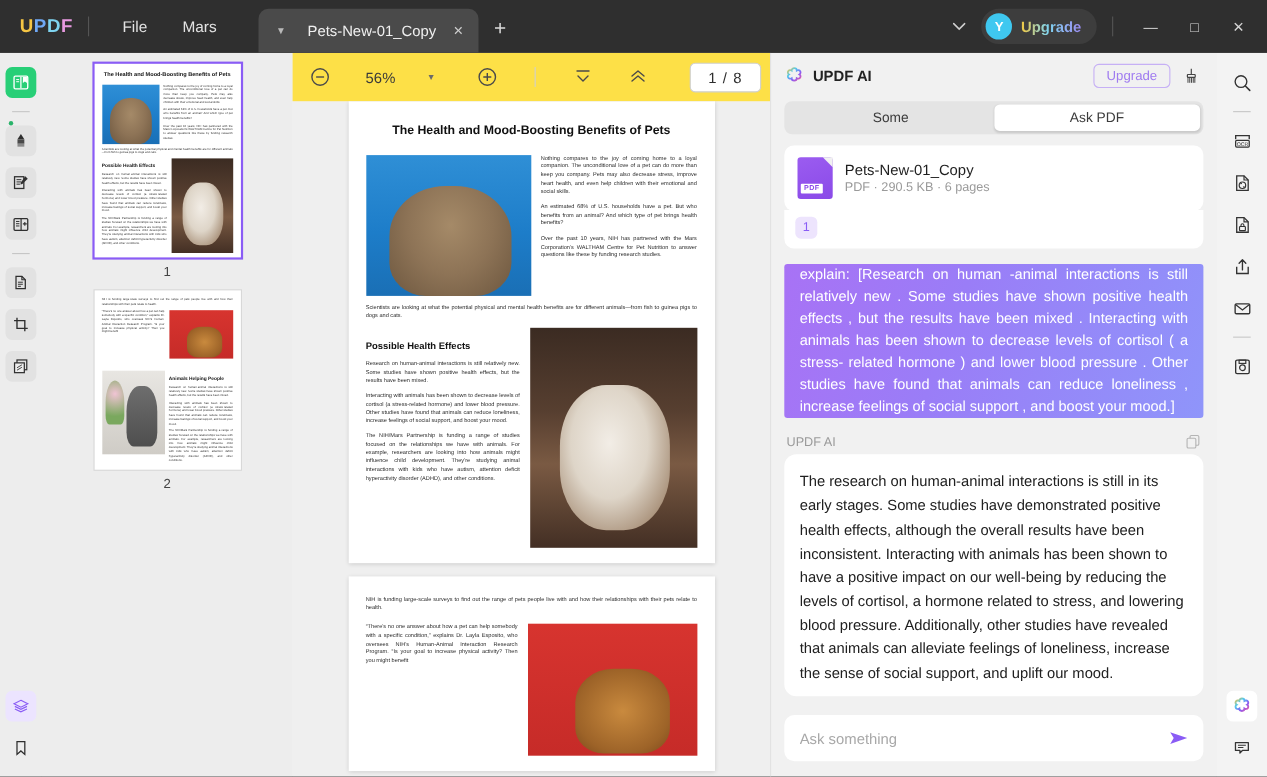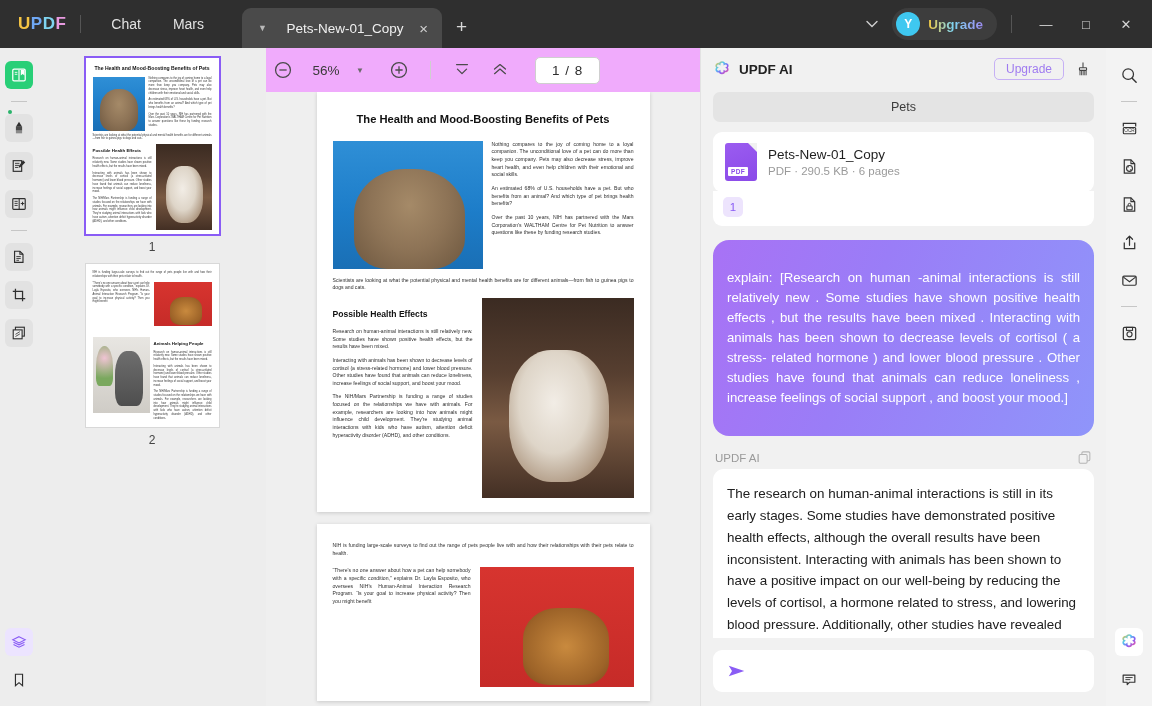--- a/index.html
+++ b/index.html
@@ -114,22 +114,22 @@
   }
   .greycat::before {
     content:''; position:absolute; left:6%; top:12%; width:30%; height:52%;
     border-radius: 50% 50% 20% 20%;
     background: radial-gradient(circle at 50% 30%, #f0c4d4 0%, #7aa85e 70%);
   }
 
   
   .viewer { flex: 1; display: flex; flex-direction: column; min-width: 0; background: #efefef; }
   .vtoolbar {
-    height: 44px; flex: 0 0 44px; display: flex; align-items: center; 
-    gap: 4px; background: #f0abfc;
+    height: 44px; flex: 0 0 44px; display: flex; align-items: center; justify-content: center;
+    gap: 16px; background: #fde047;
   }
   .tb-btn { width: 34px; height: 34px; display:flex; align-items:center; justify-content:center; color:#4a4a4a; border-radius:5px; }
   .tb-zoom { font-size: 13.5px; color: #3a3a3a; padding: 0 8px; min-width: 44px; text-align: center; }
   .tb-caret { font-size: 8px; color: #6a6a6a; padding: 0 14px 0 4px; }
   .tb-sep { width: 1px; height: 18px; background: #cfcfcf; margin: 0 10px; }
   .pagebox {
     border: 1px solid #cfcfcf; background: #fff; border-radius: 5px;
     font-size: 13.5px; color: #2e2e2e; padding: 5px 16px; margin-left: 14px; letter-spacing: 1px;
   }
   .page-scroll { flex: 1; overflow: hidden; display: flex; flex-direction: column; align-items: center; }
@@ -183,21 +183,21 @@
   }
   .file-name { font-size: 13.5px; color: #1f1f1f; margin-bottom: 3px; }
   .file-meta { font-size: 11.5px; color: #9a9a9a; }
   .cite-strip { background: #fff; border-radius: 0 0 9px 9px; padding: 6px 10px 9px; margin-top: -1px; }
   .cite {
     display: inline-flex; align-items: center; justify-content: center;
     min-width: 20px; height: 20px; border-radius: 5px; background: #ede4fd;
     color: #8a5cf5; font-size: 11.5px; padding: 0 6px;
   }
   .user-bubble {
-    margin-top: 14px; border-radius: 16px; padding: 28px 14px;
+    margin-top: 14px; border-radius: 3px; padding: 0 14px;
     background: linear-gradient(110deg,#a872f5 0%,#9a7df7 40%,#8f95fa 100%);
     color: #fff; font-size: 13.2px; line-height: 1.52; text-align: justify;
   }
   .ai-label-row { display: flex; align-items: center; margin: 14px 2px 4px; }
   .ai-label { font-size: 11.5px; color: #9a9a9a; }
   .copy-ico { margin-left: auto; color: #b0b0b0; }
   .ai-bubble {
     background: #fff; border-radius: 11px; padding: 14px 14px 10px;
     font-size: 13.4px; line-height: 1.62; color: #202020;
   }
@@ -220,21 +220,21 @@
 <div class="app">
 
   <div class="titlebar">
     <div class="logo">
       <span class="l1">U</span>
       <span class="l2">P</span>
       <span class="l3">D</span>
       <span class="l4">F</span>
     </div>
     <div class="vsep"></div>
-    <div class="menu-item">Chat</div>
+    <div class="menu-item">File</div>
     <div class="menu-item">Mars</div>
 
     <div class="tabs-wrap">
       <div class="tab">
         <span class="tab-caret">▼</span>
         <span class="tab-title">Pets-New-01_Copy</span>
         <span class="tab-close">×</span>
       </div>
       <div class="tab-add">+</div>
     </div>
@@ -464,21 +464,22 @@
         <span class="broom">
           <svg width="16" height="17" viewBox="0 0 18 19">
               <path d="M9 1.5v6" stroke="#444" stroke-width="1.2"></path>
               <rect x="5" y="7.5" width="8" height="3" rx=".6" stroke="#444" stroke-width="1.2" fill="none"></rect>
               <path d="M5.6 11v5M7.4 11v5M9.2 11v5M11 11v5M12.6 11v5" stroke="#444" stroke-width="1"></path>
             </svg>
         </span>
       </div>
 
       <div class="seg">
-        <div class="seg-item">Pets</div>
+        <div class="seg-item">Some</div>
+        <div class="seg-item on">Ask PDF</div>
       </div>
 
       <div class="ai-scroll">
         <div class="file-card">
           <div class="pdf-ico">
             <span class="pdf-lbl">PDF</span>
           </div>
           <div style="flex:1;min-width:0;">
             <div class="file-name">Pets-New-01_Copy</div>
             <div class="file-meta">PDF · 290.5 KB · 6 pages</div>
@@ -501,20 +502,21 @@
         </div>
 
         <div class="ai-bubble">
           <div>The research on human-animal interactions is still in its early stages. Some studies have demonstrated positive health effects, although the overall results have been inconsistent. Interacting with animals has been shown to have a positive impact on our well-being by reducing the levels of cortisol, a hormone related to stress, and lowering blood pressure. Additionally, other studies have revealed that animals can alleviate feelings of loneliness, increase the sense of social support, and uplift our mood.</div>
 
         </div>
       </div>
 
       <div class="ai-input-wrap">
         <div class="ai-input">
+          <input type="text" placeholder="Ask something" style="">
           <span class="send">
             <svg width="20" height="16" viewBox="0 0 22 16">
                 <path d="M2 2.2 L19 8 L2 13.8 L5.5 8z" fill="#8a5cf5"></path>
               </svg>
           </span>
         </div>
       </div>
     </div>
 
     <div class="rail rail-right">

